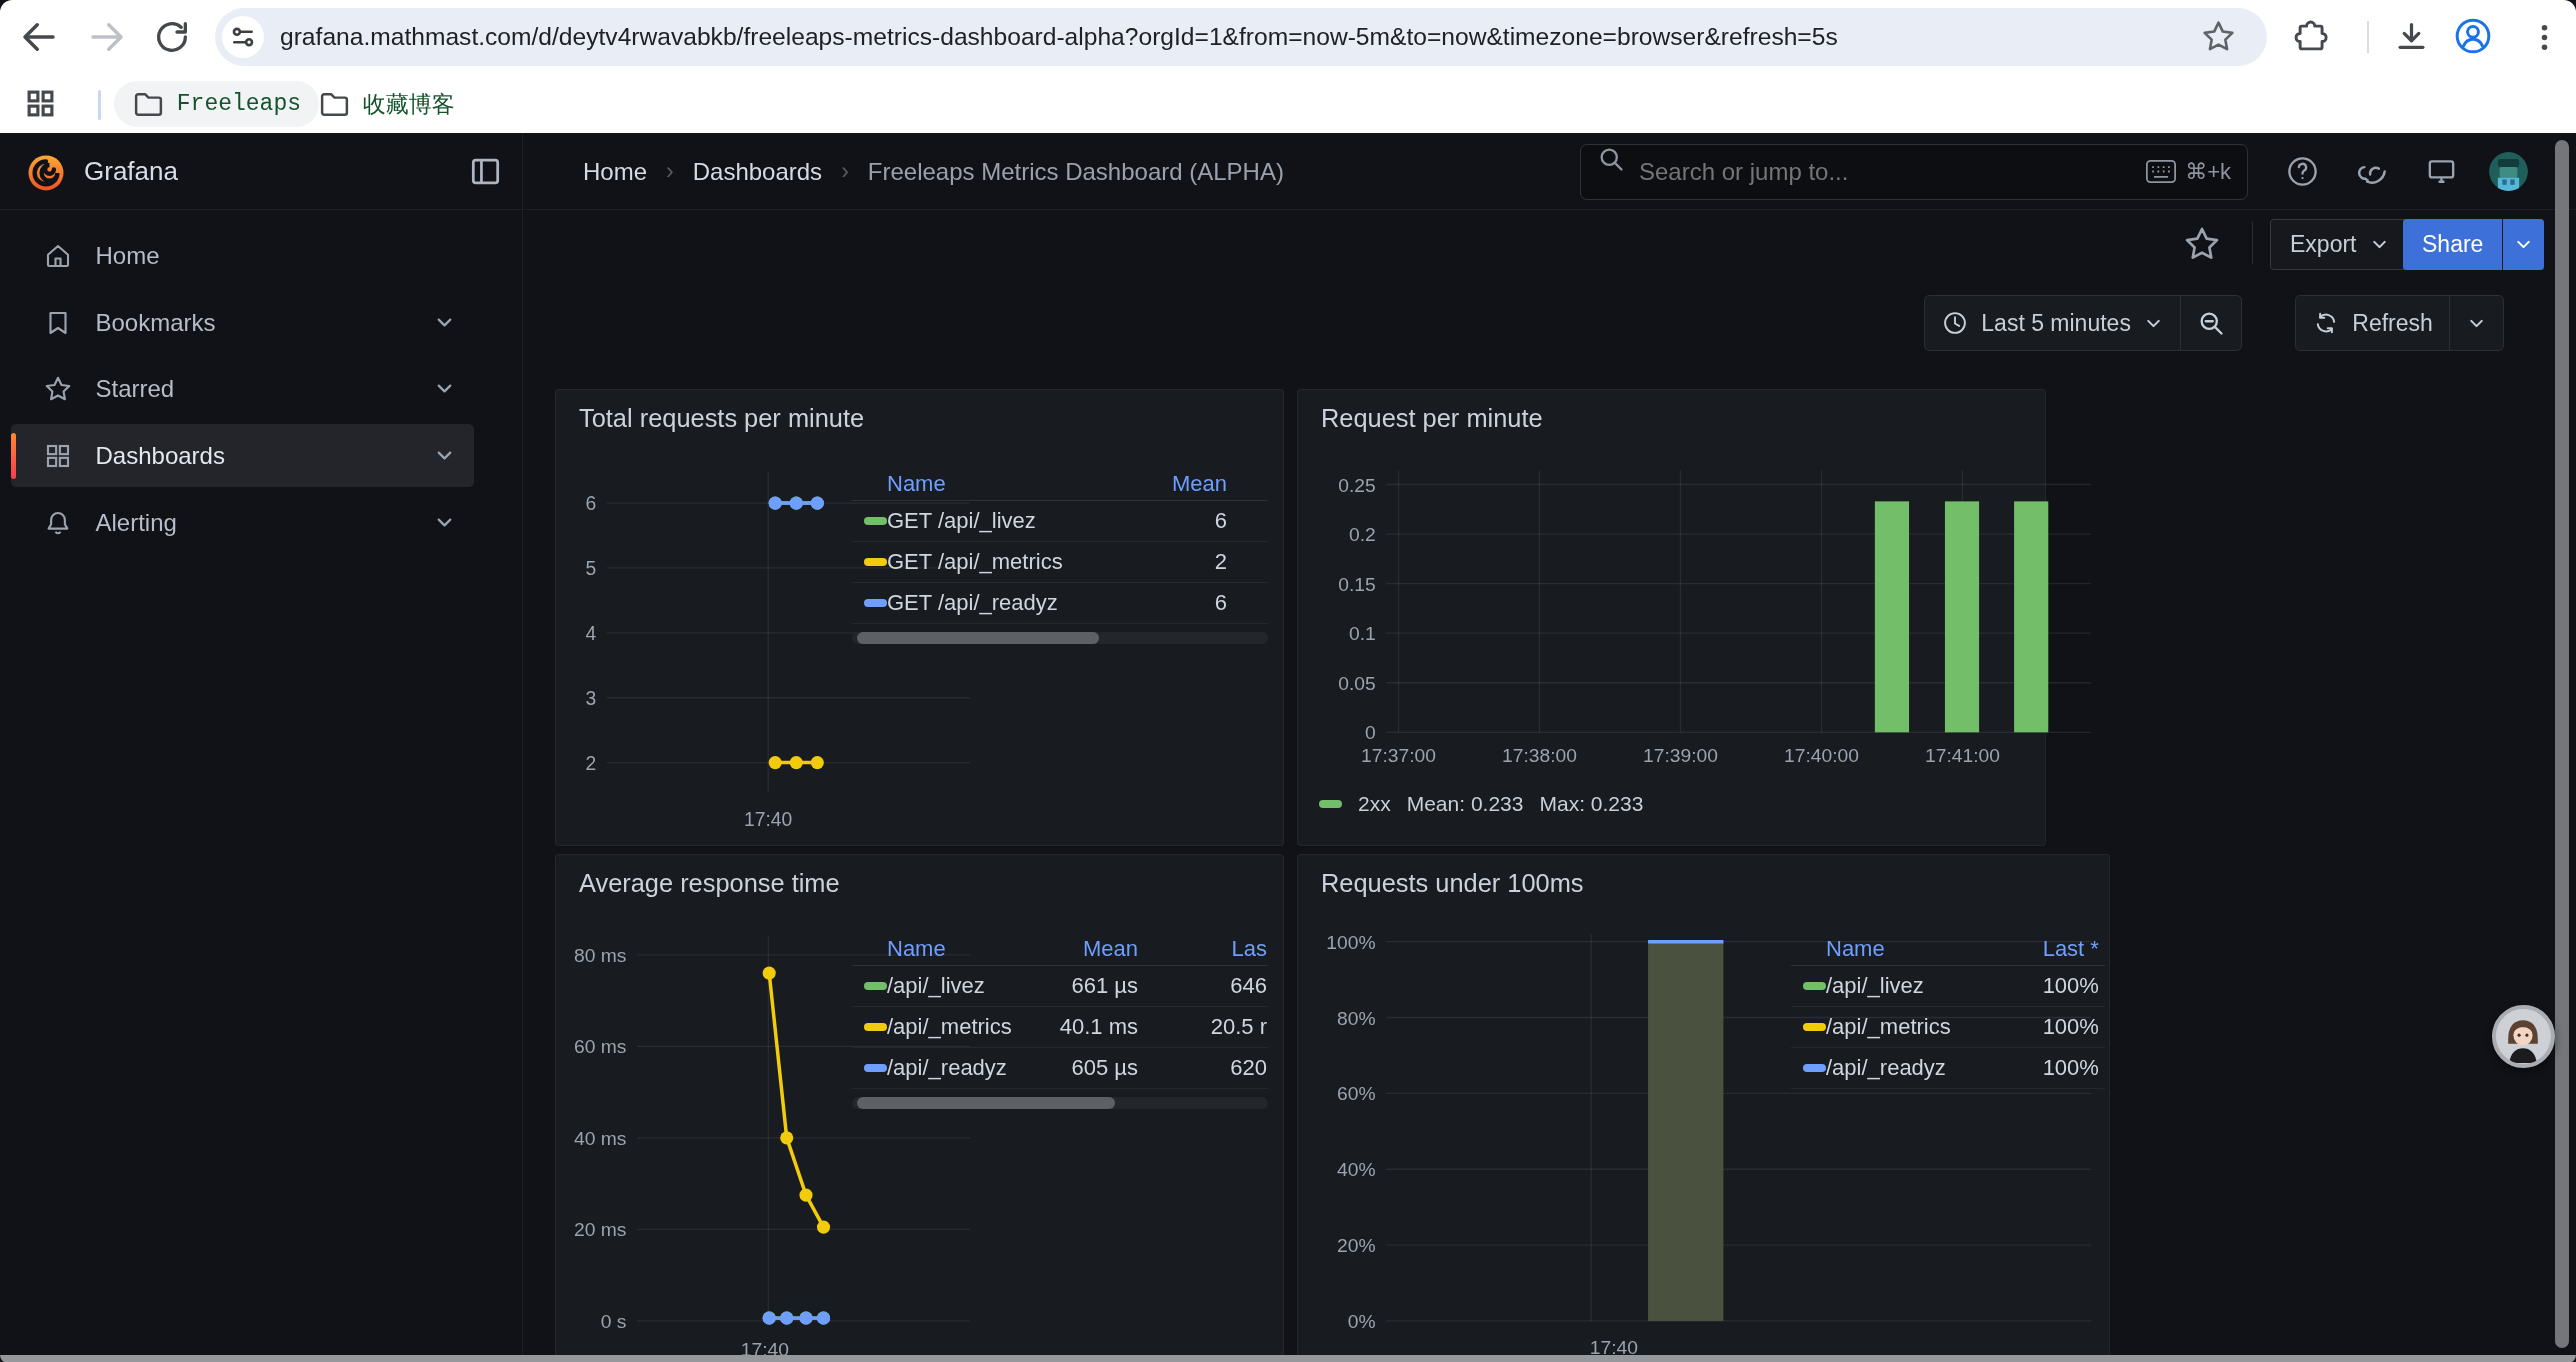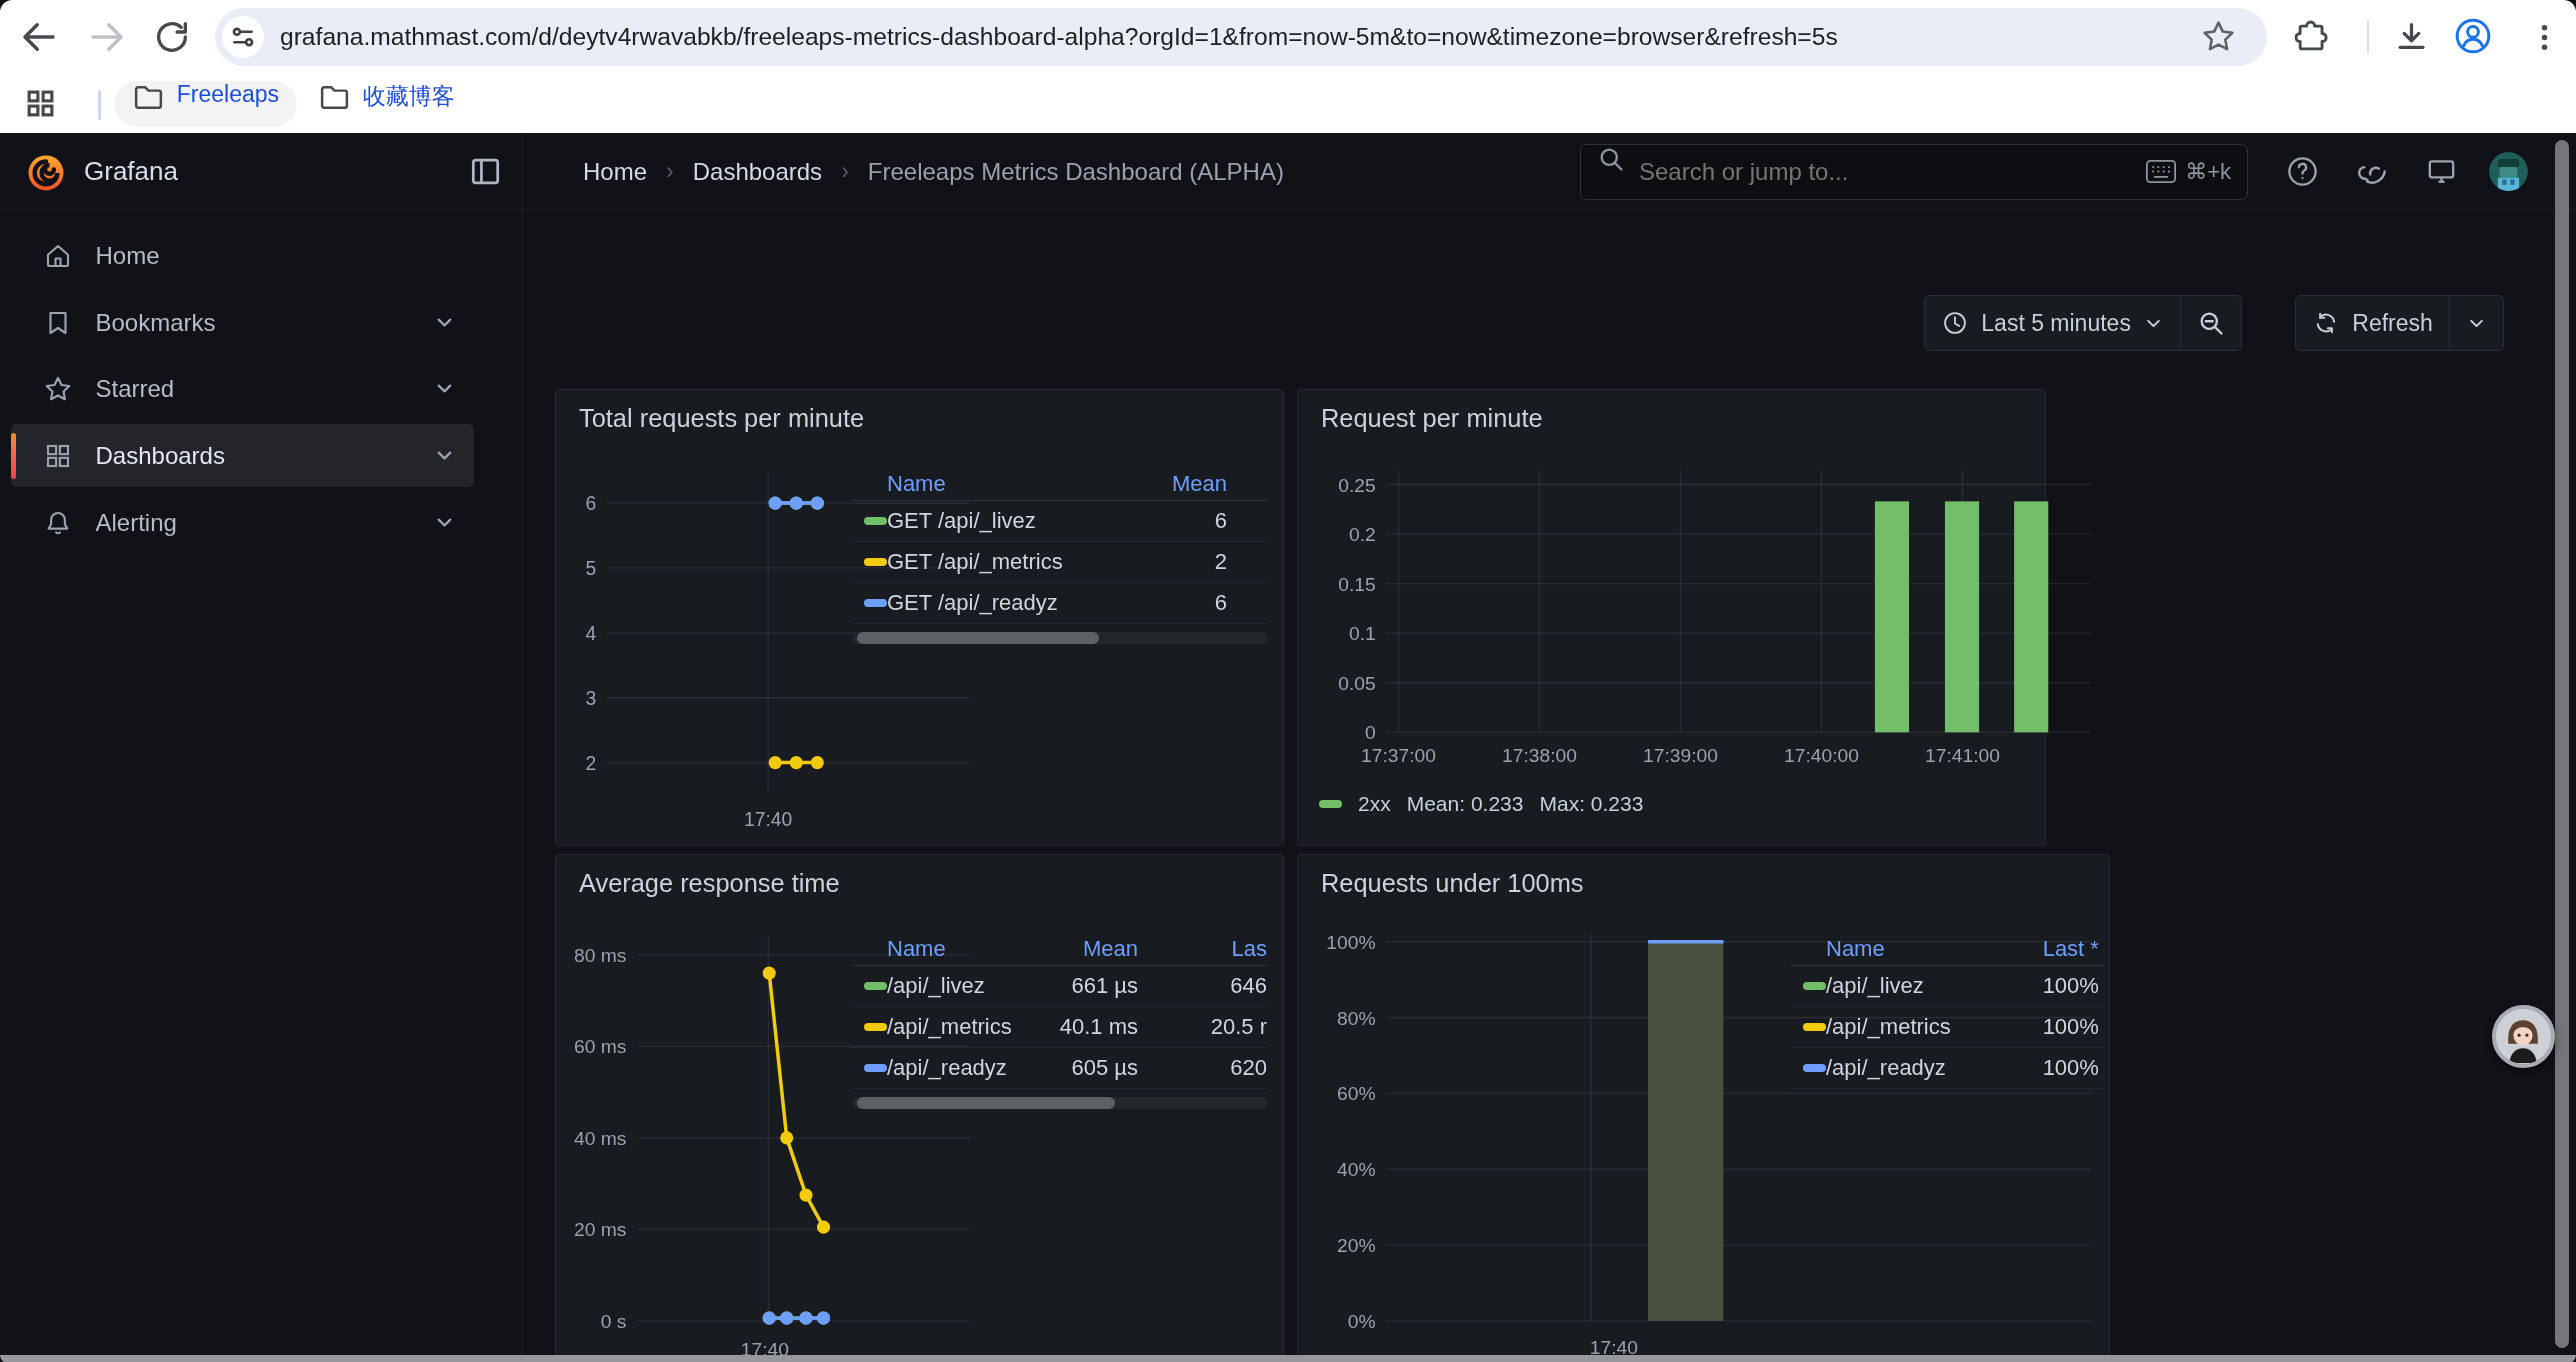--- a/index.html
+++ b/index.html
@@ -13,21 +13,21 @@
   .url-pill { position:absolute; left:215px; top:8px; width:2052px; height:58px; background:#e9edf6; border-radius:29px; display:flex; align-items:center; }
   .tune-circle { position:absolute; left:7px; top:8px; width:42px; height:42px; border-radius:50%; background:#ffffff; display:flex; align-items:center; justify-content:center; color:#3c4043; }
   .url-text { position:absolute; left:65px; top:0; height:58px; line-height:58px; font-size:24.6px; color:#202124; white-space:nowrap; overflow:hidden; width:1911px; }
   .omni-star { position:absolute; right:30px; top:9.6px; color:#5f6368; }
   .tb-icon { position:absolute; top:17.5px; color:#5f6368; }
   .tb-sep { position:absolute; left:2367px; top:21px; width:1.8px; height:32px; background:#dadce0; }
 
   .bookmarks-bar { position:absolute; left:0; top:74px; width:2576px; height:60px; background:#ffffff; }
   .apps-icon { position:absolute; left:23px; top:12.3px; color:#5f6368; }
   .bm-sep { position:absolute; left:98px; top:16px; width:2.6px; height:30px; background:#c9d7f0; border-radius:1.8px; }
-  .bm-folder { position:absolute; top:7px; height:46px; display:flex; gap:12.3px; padding:0 17.5px; border-radius:23px; color:#1d4ed8; font-size:23px; }
+  .bm-folder { position:absolute; top:7px; height:46px; display:flex; align-items:center; gap:12.3px; padding:0 17.5px; border-radius:23px; color:#14532d; font-size:23px;font-family:Liberation Mono, monospace; }
   .bm-folder.hl { background:#f1f3f4; }
 
   
   .app { position:absolute; left:0; top:133px; width:2576px; height:1229px; background:#111217; color:#ccd2dc; }
 
   .sidebar { position:absolute; left:0; top:0; width:523px; height:1229px; border-right:0.9px solid #1d2025; }
   .brand-row { position:absolute; left:0; top:0; width:523px; height:77px; border-bottom:0.9px solid #1d2025; }
   .brand-name { position:absolute; left:84px; top:0; height:77px; line-height:77px; font-size:26px; font-weight:500; color:#d8dee9; }
   .panel-toggle { position:absolute; left:466px; top:19px; color:#aeb4c0; }
   .side-item { position:absolute; left:10.5px; width:463px; height:63px; border-radius:5.3px; display:flex; align-items:center; color:#b6bcc8; font-size:24px; }
@@ -321,20 +321,42 @@
               <circle cx="22" cy="22" r="22" fill="#1f5e59"></circle>
               <rect x="10" y="8" width="24" height="9" rx="3" fill="#123c3a"></rect>
               <rect x="12" y="17" width="20" height="12" rx="2" fill="#3f8c85"></rect>
               <rect x="10" y="29" width="24" height="15" fill="#57b7d8"></rect>
               <rect x="15" y="31" width="5" height="6" fill="#2b6f8e"></rect>
               <rect x="24" y="31" width="5" height="6" fill="#2b6f8e"></rect>
             </svg>
         </div>
       </div>
 
+      <div class="subheader">
+        <div class="sub-star">
+          <svg class="icon" width="40" height="40" viewBox="0 0 48 48" fill="none" stroke="#9aa3ae" stroke-width="3.2" stroke-linejoin="round">
+              <path d="M24 6l5.6 11.6 12.4 1.7-9.1 8.8 2.2 12.3L24 34.5 12.9 40.4l2.2-12.3L6 19.3l12.4-1.7z"></path>
+            </svg>
+        </div>
+        <div class="sub-sep"></div>
+        <div class="btn-export">
+          <span>Export</span>
+          <svg class="icon" width="21" height="21" viewBox="0 0 24 24" fill="none" stroke="#c7d0d9" stroke-width="2.4" stroke-linecap="round" stroke-linejoin="round">
+              <path d="M6 9l6 6 6-6"></path>
+            </svg>
+        </div>
+        <div class="btn-share">
+          <span class="share-main">Share</span>
+          <span class="share-chev">
+              <svg class="icon" width="21" height="21" viewBox="0 0 24 24" fill="none" stroke="#fff" stroke-width="2.4" stroke-linecap="round" stroke-linejoin="round">
+                <path d="M6 9l6 6 6-6"></path>
+              </svg>
+            </span>
+        </div>
+      </div>
 
       <div class="timebar">
         <div class="tgroup" style="left:1401px">
           <div class="tseg">
             <svg class="icon" width="28" height="28" viewBox="0 0 48 48" fill="none" stroke="#c7d0d9" stroke-width="3.2" stroke-linecap="round">
                 <circle cx="24" cy="24" r="17"></circle>
                 <path d="M24 14v11l7 4"></path>
               </svg>
             <span>Last 5 minutes</span>
             <svg class="icon" width="21" height="21" viewBox="0 0 24 24" fill="none" stroke="#c7d0d9" stroke-width="2.4" stroke-linecap="round" stroke-linejoin="round">

